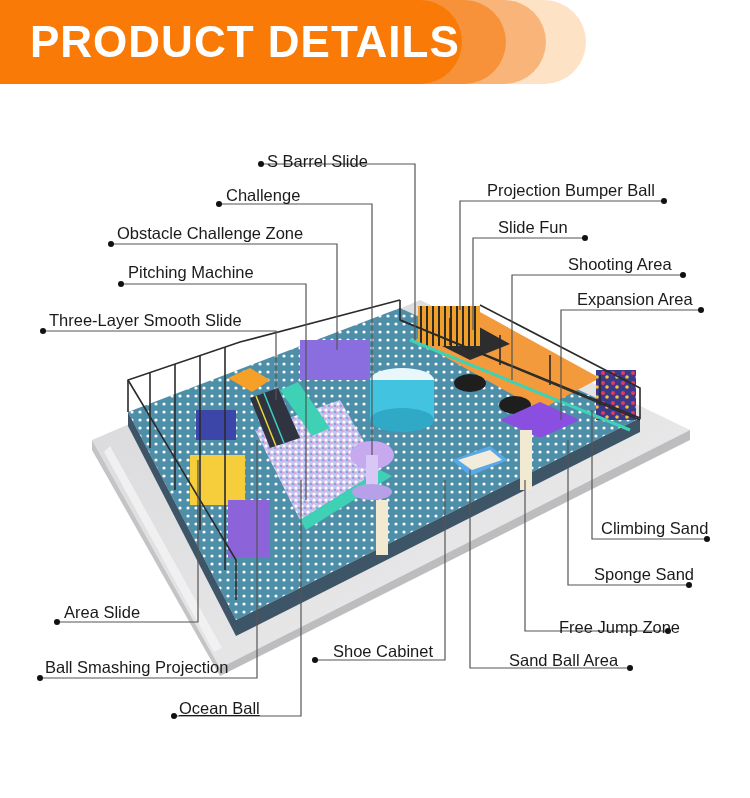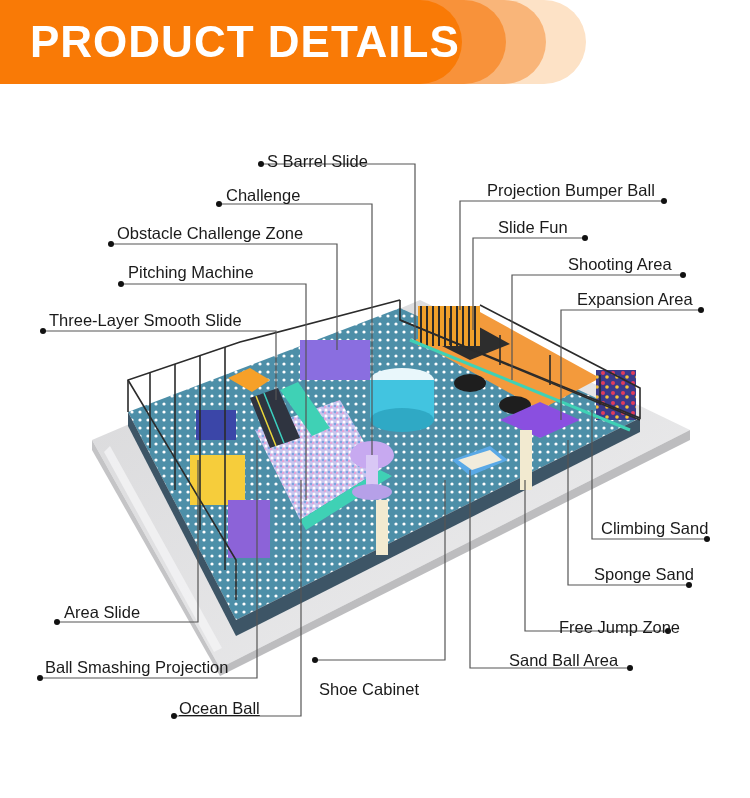--- a/index.html
+++ b/index.html
@@ -182,16 +182,16 @@
 <div class="label" style="left:487px;top:180px;">Projection Bumper Ball</div>
 <div class="label" style="left:498px;top:217px;">Slide Fun</div>
 <div class="label" style="left:568px;top:254px;">Shooting Area</div>
 <div class="label" style="left:577px;top:289px;">Expansion Area</div>
 
 <div class="label" style="left:601px;top:518px;">Climbing Sand</div>
 <div class="label" style="left:594px;top:564px;">Sponge Sand</div>
 <div class="label" style="left:559px;top:609px;margin-top:8px;">Free Jump Zone</div>
 <div class="label" style="left:509px;top:650px;">Sand Ball Area</div>
 
-<div class="label" style="left:319px;top:641px;margin-top:38px;">Shoe Cabinet</div>
+<div class="label" style="left:333px;top:641px;">Shoe Cabinet</div>
 <div class="label" style="left:64px;top:602px;">Area Slide</div>
 <div class="label" style="left:45px;top:657px;text-align:center;">Ball Smashing Projection</div>
 <div class="label" style="left:179px;top:698px;text-decoration:underline;">Ocean Ball</div>
 
 </body></html>

